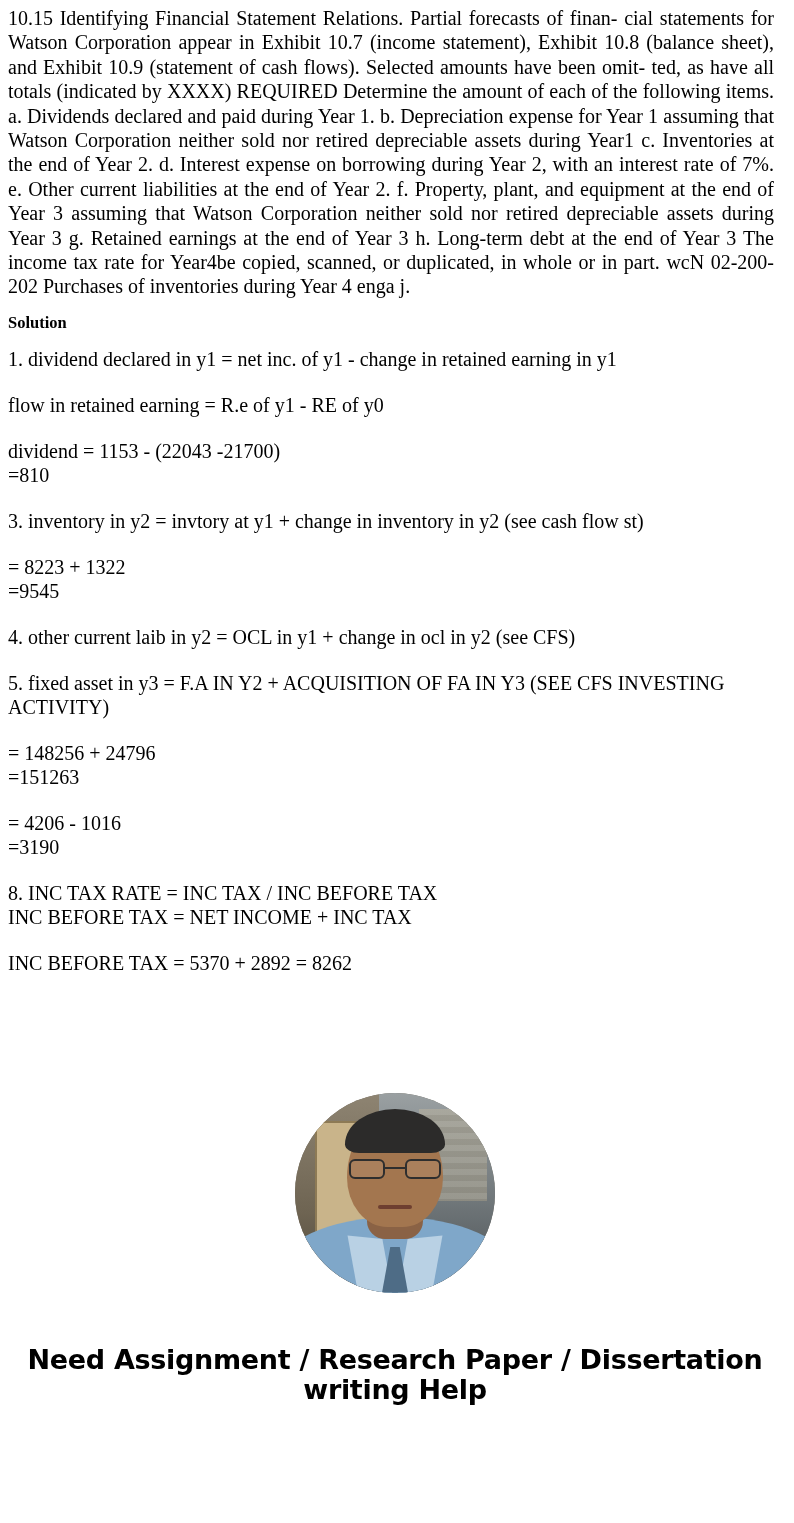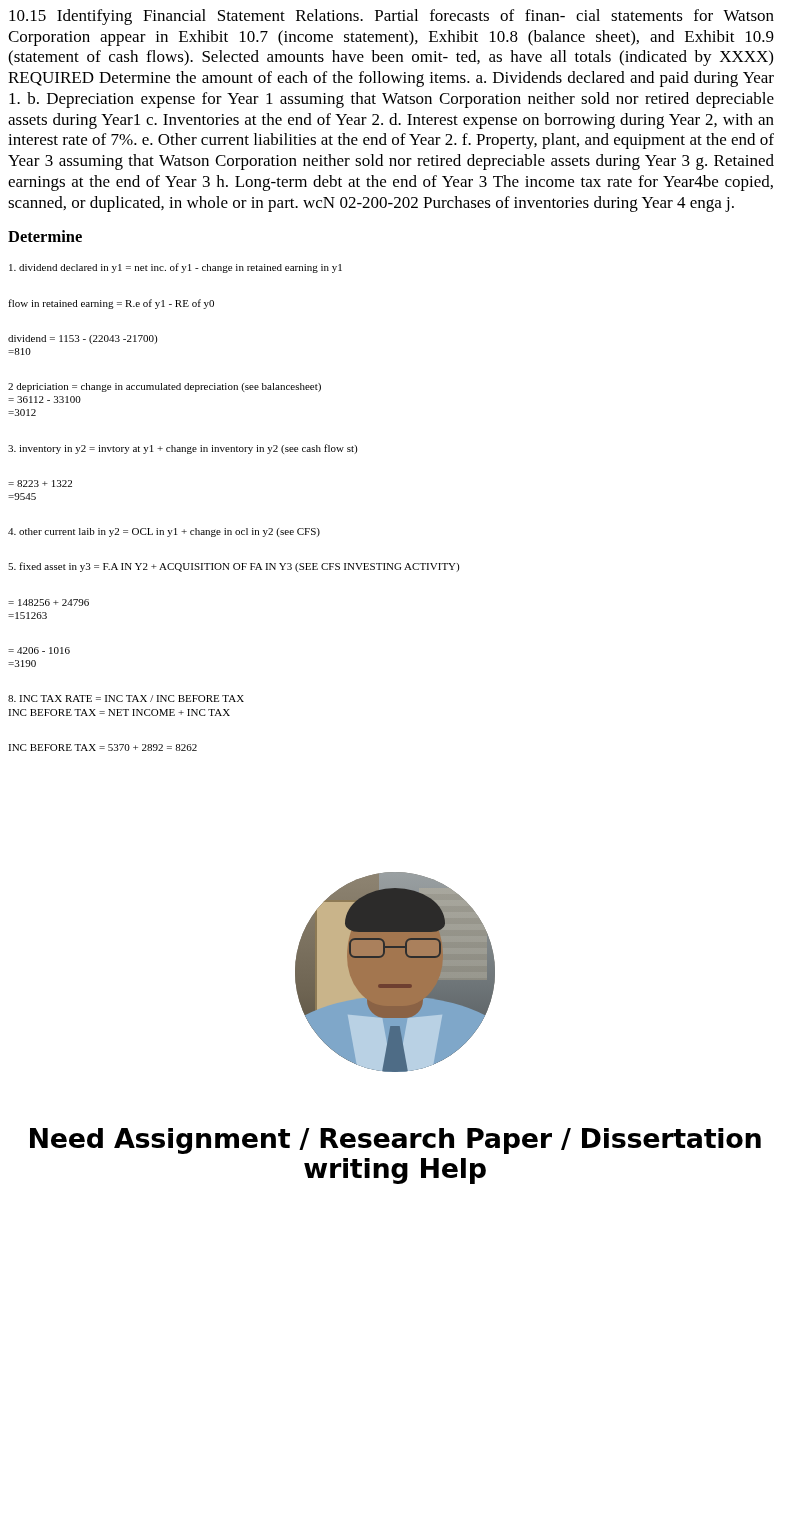--- a/index.html
+++ b/index.html
@@ -12,32 +12,32 @@
     min-height: 1523px;
     font-family: "Liberation Serif", serif;
     color: #000000;
   }
   .page {
     width: 794px;
     box-sizing: border-box;
     padding: 6px 12px 0 8px;
   }
   .question {
-    font-size: 17px;
+    font-size: 20px;
     line-height: 1.22;
     text-align: justify;
     margin: 0 8px 14px 0;
   }
   .solution-heading {
     font-size: 16.5px;
     font-weight: bold;
     margin: 12px 0 14px 0;
   }
   .step {
-    font-size: 11px;
+    font-size: 20px;
     line-height: 1.2;
     margin: 0 0 22px 0;
     white-space: pre-line;
   }
   .avatar-wrap {
     margin-top: 118px;
     display: flex;
     justify-content: center;
     align-items: center;
   }
@@ -197,29 +197,26 @@
   }
   .footer .line2 { display: block; }
 </style>
 </head>
 <body>
 
 <div class="page">
 
   <p class="question">10.15 Identifying Financial Statement Relations. Partial forecasts of finan- cial statements for Watson Corporation appear in Exhibit 10.7 (income statement), Exhibit 10.8 (balance sheet), and Exhibit 10.9 (statement of cash flows). Selected amounts have been omit- ted, as have all totals (indicated by XXXX) REQUIRED Determine the amount of each of the following items. a. Dividends declared and paid during Year 1. b. Depreciation expense for Year 1 assuming that Watson Corporation neither sold nor retired depreciable assets during Year1 c. Inventories at the end of Year 2. d. Interest expense on borrowing during Year 2, with an interest rate of 7%. e. Other current liabilities at the end of Year 2. f. Property, plant, and equipment at the end of Year 3 assuming that Watson Corporation neither sold nor retired depreciable assets during Year 3 g. Retained earnings at the end of Year 3 h. Long-term debt at the end of Year 3 The income tax rate for Year4be copied, scanned, or duplicated, in whole or in part. wcN 02-200-202 Purchases of inventories during Year 4 enga j.</p>
 
-  <h2 class="solution-heading">Determine</h2>
+  <h2 class="solution-heading">Solution</h2>
 
   <p class="step">1. dividend declared in y1 = net inc. of y1 - change in retained earning in y1</p>
   <p class="step">flow in retained earning = R.e of y1 - RE of y0</p>
   <p class="step">dividend = 1153 - (22043 -21700)
 =810</p>
-  <p class="step">2 depriciation = change in accumulated depreciation (see balancesheet)
-= 36112 - 33100
-=3012</p>
   <p class="step">3. inventory in y2 = invtory at y1 + change in inventory in y2 (see cash flow st)</p>
   <p class="step">= 8223 + 1322
 =9545</p>
   <p class="step">4. other current laib in y2 = OCL in y1 + change in ocl in y2 (see CFS)</p>
   <p class="step">5. fixed asset in y3 = F.A IN Y2 + ACQUISITION OF FA IN Y3 (SEE CFS INVESTING ACTIVITY)</p>
   <p class="step">= 148256 + 24796
 =151263</p>
   <p class="step">= 4206 - 1016
 =3190</p>
   <p class="step">8. INC TAX RATE = INC TAX / INC BEFORE TAX

